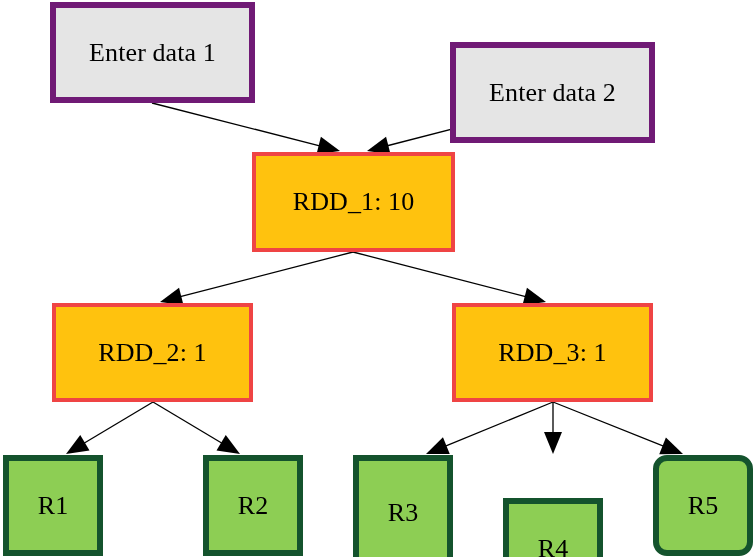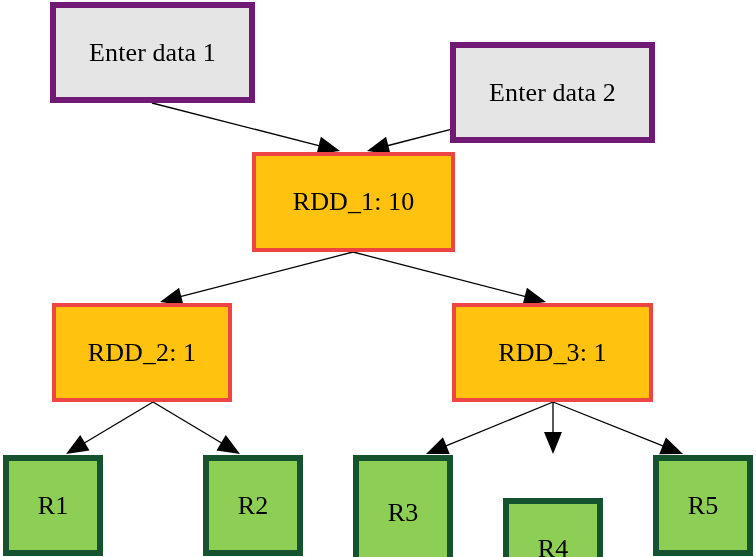--- a/index.html
+++ b/index.html
@@ -99,36 +99,36 @@
   <div id="node-layer">
       <div class="node source" style="left: 50px; top: 2px; width: 205px; height: 101px;">
         <span class="node-label">Enter data 1</span>
       </div>
       <div class="node source" style="left: 450px; top: 2px; width: 205px; height: 101px; margin-top: 40px;">
         <span class="node-label">Enter data 2</span>
       </div>
       <div class="node rdd" style="left: 252px; top: 152px; width: 203px; height: 100px;">
         <span class="node-label">RDD_1: 10</span>
       </div>
-      <div class="node rdd" style="left: 52px; top: 303px; width: 180px; height: 99px;">
+      <div class="node rdd" style="left: 52px; top: 303px; width: 201px; height: 99px;">
         <span class="node-label">RDD_2: 1</span>
       </div>
       <div class="node rdd" style="left: 452px; top: 303px; width: 201px; height: 99px;">
         <span class="node-label">RDD_3: 1</span>
       </div>
       <div class="node result" style="left: 3px; top: 455px; width: 100px; height: 101px;">
         <span class="node-label">R1</span>
       </div>
       <div class="node result" style="left: 203px; top: 455px; width: 100px; height: 101px;">
         <span class="node-label">R2</span>
       </div>
       <div class="node result" style="left: 353px; top: 455px; width: 100px; height: 115px;">
         <span class="node-label">R3</span>
       </div>
       <div class="node result" style="left: 503px; top: 455px; width: 100px; height: 101px; margin-top: 43px;">
         <span class="node-label">R4</span>
       </div>
-      <div class="node result" style="left: 653px; top: 455px; width: 100px; height: 101px;">
+      <div class="node result" style="left: 653px; top: 455px; width: 100px; height: 101px; border-radius: 14px;">
         <span class="node-label">R5</span>
       </div>
     </div>
 
 </div>
 
 </body></html>

